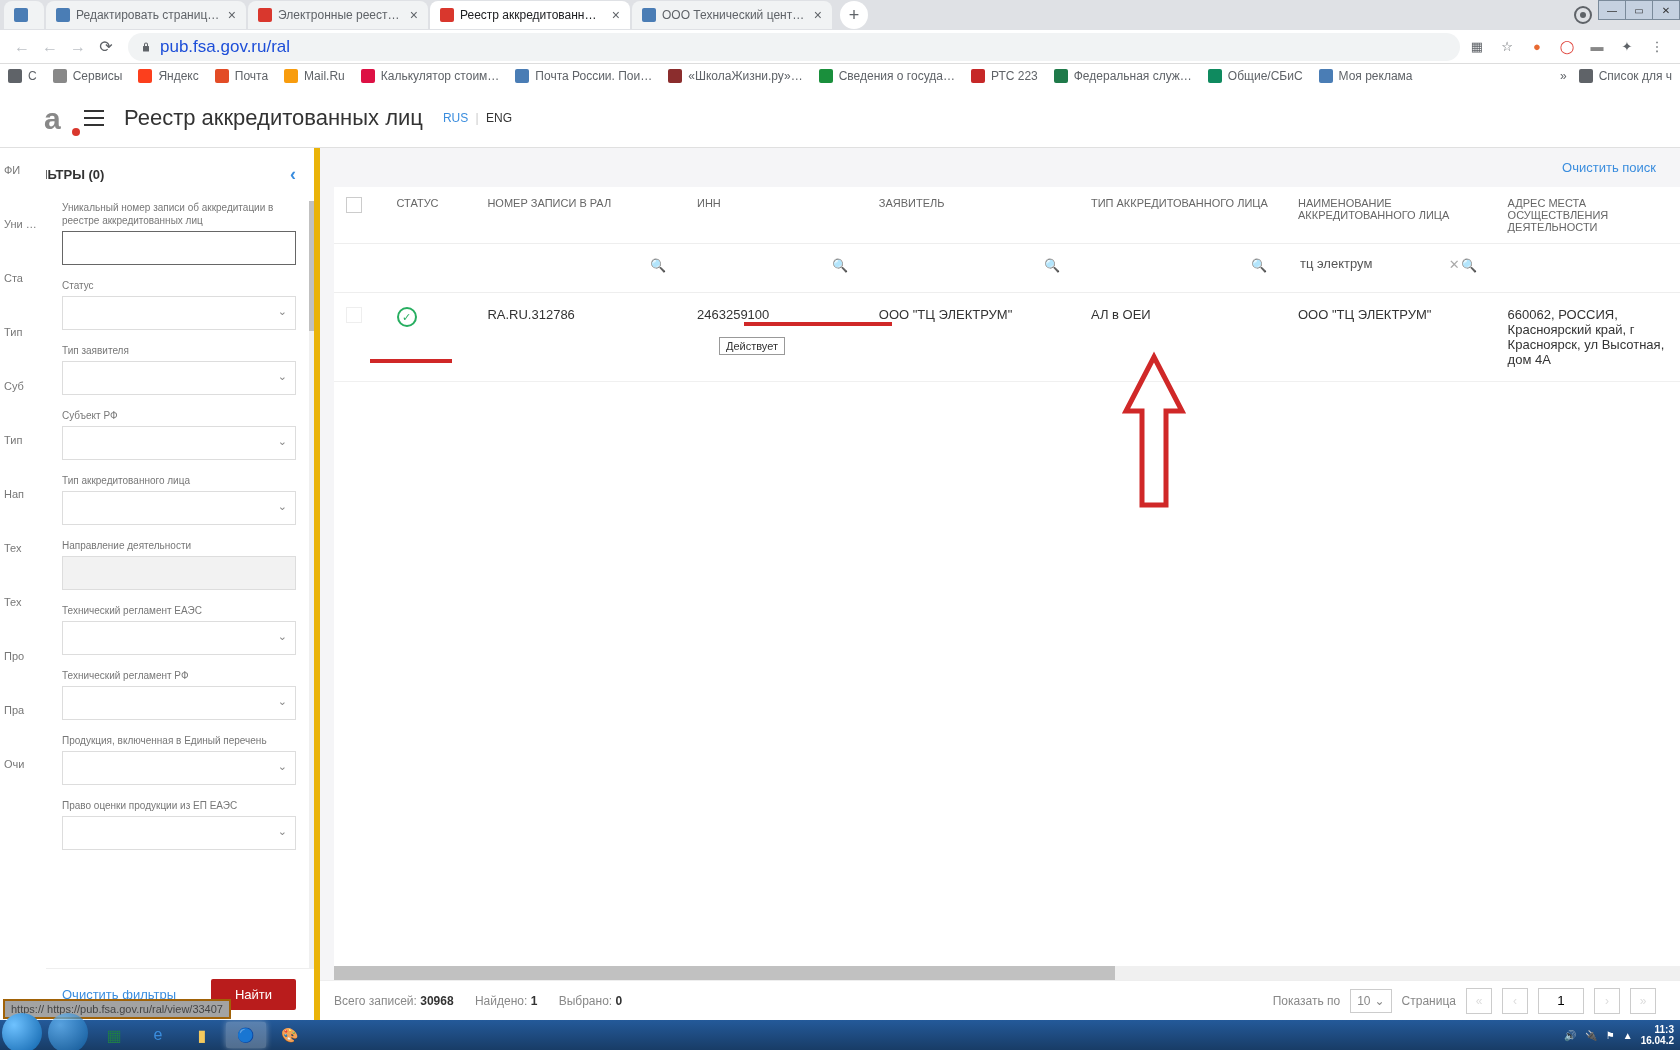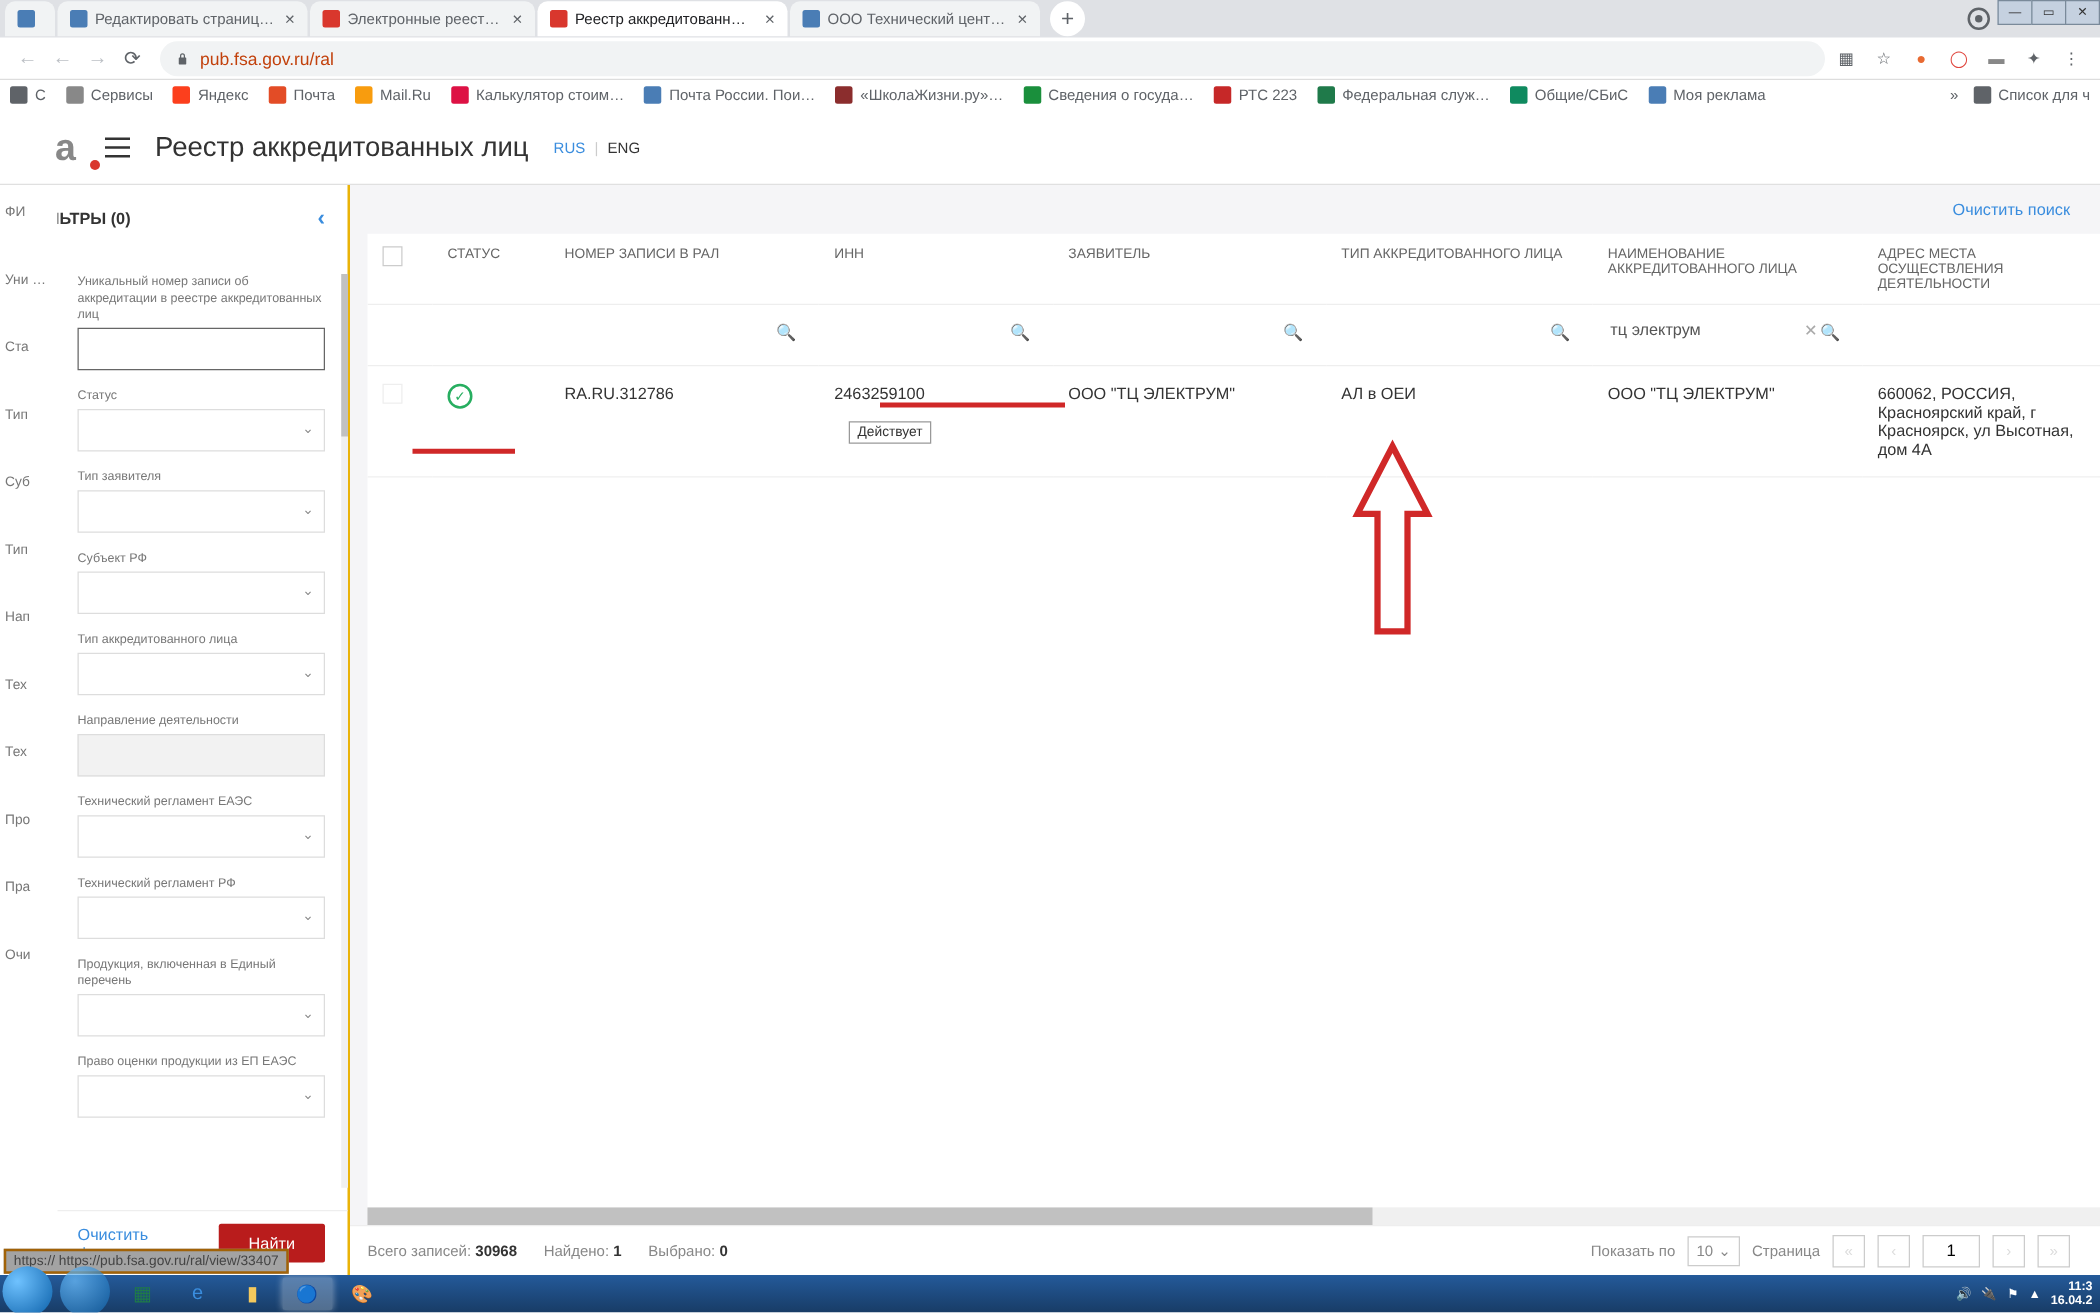--- a/index.html
+++ b/index.html
@@ -17,21 +17,21 @@
 .window-controls { position: absolute; right: 0; top: 0; display: flex; }
 .win-btn { width: 28px; height: 20px; background: #c5d1e0; border: 1px solid #7a8a9a; margin-left: -1px; display:flex; align-items:center; justify-content:center; font-size:10px; cursor:pointer;}
 .cast-icon { position:absolute; right: 88px; top:6px; width:18px; height:18px; border:2px solid #5f6368; border-radius:50%; display:flex; align-items:center; justify-content:center;}
 .cast-icon::after{content:""; width:6px; height:6px; background:#5f6368; border-radius:50%;}
 
 .address-row { display: flex; align-items: center; height: 34px; padding: 0 8px; background:#fff; border-bottom:1px solid #ddd;}
 .nav-btn { width: 28px; height: 28px; display: flex; align-items: center; justify-content: center; color: #5f6368; font-size: 16px; cursor: pointer; }
 .nav-btn.disabled { color: #bdc1c6; }
 .url-bar { flex: 1; background: #f1f3f4; border-radius: 14px; height: 28px; display: flex; align-items: center; padding: 0 12px; margin: 0 8px; }
 .lock-icon { width: 12px; height: 12px; margin-right: 8px; }
-.url-text { font-size: 14px; color: #c2410c; }
+.url-text { font-size: 17px; color: #1d4ed8; }
 .toolbar-icons { display:flex; gap:12px; padding-right:6px;}
 .tb-icon { width:18px; height:18px; cursor:pointer; display:flex; align-items:center; justify-content:center; color:#5f6368;}
 
 .bookmarks-row { display: flex; align-items: center; height: 24px; padding: 0 8px; gap: 16px; background:#fff;}
 .bookmark { display: flex; align-items: center; font-size: 12px; color: #5f6368; cursor: pointer; white-space: nowrap; }
 .bookmark .bm-icon { width: 14px; height: 14px; margin-right: 6px; border-radius: 2px; }
 .bookmark-more { margin-left: auto; display:flex; gap:12px; align-items:center;}
 
 
 .app-header { height: 60px; display: flex; align-items: center; padding: 0 24px 0 44px; border-bottom: 1px solid #e0e0e0; }
@@ -42,21 +42,21 @@
 .hamburger span { height: 2px; background: #333; }
 .page-title { font-size: 22px; color: #333; margin-right: 20px; }
 .lang-switch { font-size: 12px; }
 .lang-switch .ru { color: #3a8dde; cursor:pointer;}
 .lang-switch .en { color: #333; cursor:pointer;}
 .lang-switch .sep { color: #ccc; margin: 0 4px; }
 
 
 .main-area { display: flex; height: calc(100% - 88px - 60px - 30px); }
 
-.filter-panel { width: 280px; background: #fff; border-right: 2px solid #eab308; display:flex; flex-direction:column; position:relative; left:0;gap:18px;}
+.filter-panel { width: 320px; background: #fff; border-right: 6px solid #eab308; display:flex; flex-direction:column; position:relative; left:0;}
 .filter-header { display: flex; align-items: center; justify-content: space-between; padding: 16px 18px; font-size: 13px; font-weight: bold; color: #333; }
 .filter-collapse { color: #3a8dde; cursor: pointer; font-size:18px;}
 .filter-body { flex:1; overflow-y: auto; padding: 0 18px 10px 62px; position:relative;}
 .filter-field { margin-bottom: 14px; }
 .filter-label { font-size: 10px; color: #777; display: block; margin-bottom: 4px; line-height:1.3;}
 .filter-input { width: 100%; height: 34px; border: 1px solid #666; background: #fff; padding: 0 8px; }
 .filter-select { width: 100%; height: 34px; border: 1px solid #ddd; background: #fff; position: relative; cursor:pointer;}
 .filter-select .chev { position: absolute; right: 8px; top: 8px; color: #888; font-size:11px;}
 .filter-disabled { background: #f2f2f2; }
 .filter-scrollbar{position:absolute; right:-7px; top:0; width:12px; height:100%; background:#f0f0f0;}

